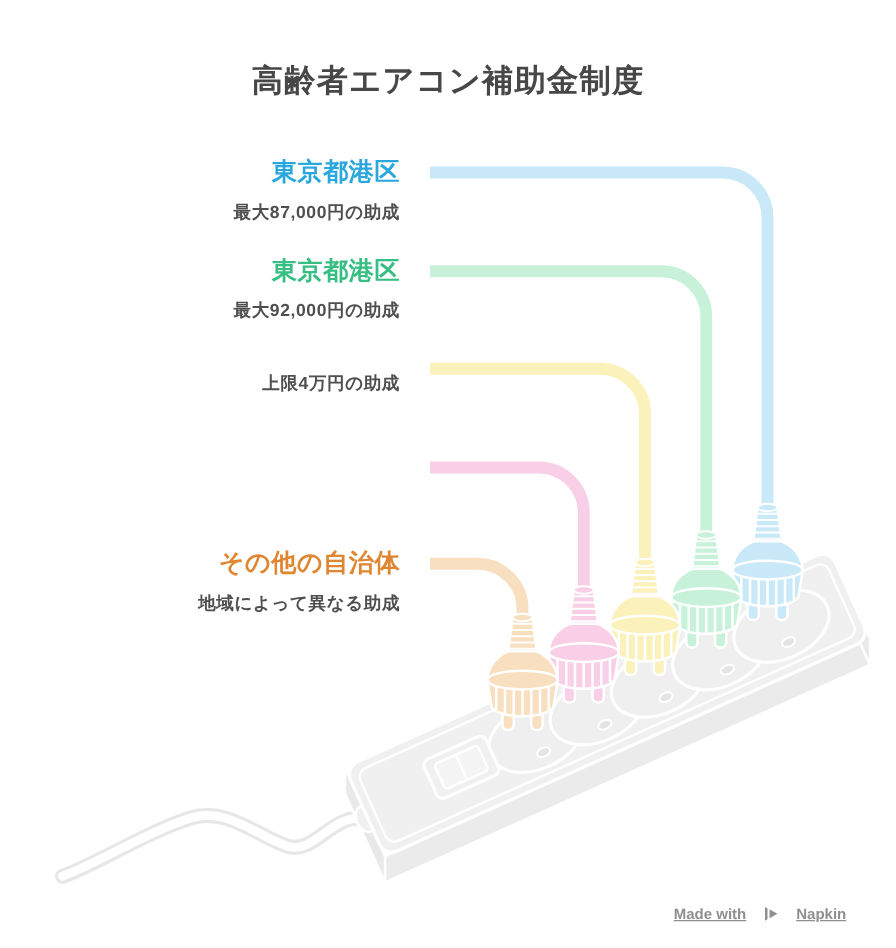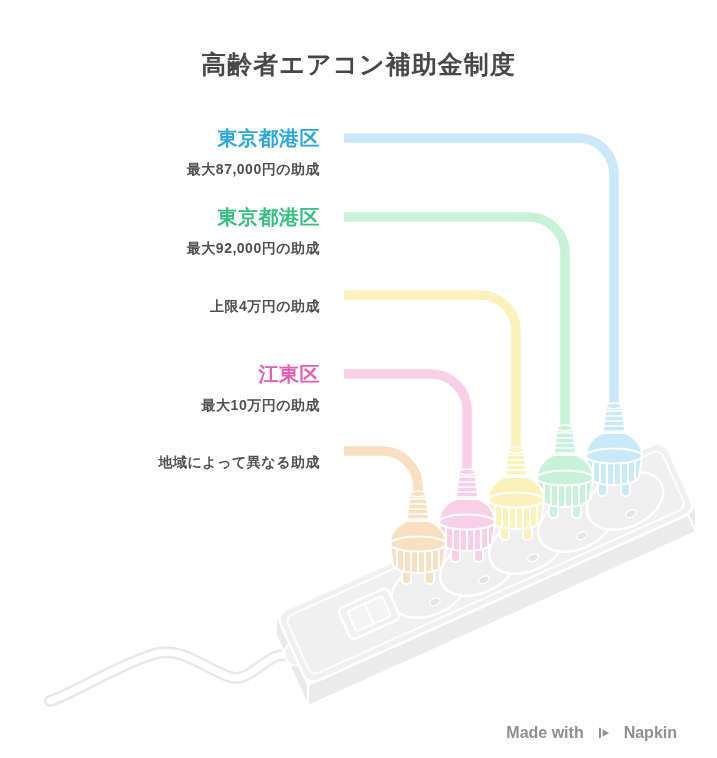--- a/index.html
+++ b/index.html
@@ -13,21 +13,21 @@
   .row-0{top:128px}.row-1{top:207px}.row-2{top:285px}.row-3{top:364px}.row-4{top:441px}
   .muni{font-size:20px;font-weight:700;line-height:20px;letter-spacing:0.5px;}
   .row-0 .muni{color:var(--items-0-label_color,#2AA7DD)}
   .row-1 .muni{color:var(--items-1-label_color,#36BE83)}
   .row-2 .muni{color:var(--items-2-label_color,#E2C226)}
   .row-3 .muni{color:var(--items-3-label_color,#E55CB3)}
   .row-4 .muni{color:var(--items-4-label_color,#E08632)}
   .desc{margin-top:14px;font-size:14px;font-weight:700;line-height:14px;
         color:var(--colors-desc_text,#4F4F4F);letter-spacing:0.5px;}
   .watermark{position:absolute;top:724px;right:22px;display:flex;align-items:center;gap:14px;
-             font-size:16px;font-weight:600;color:var(--colors-watermark_text,#8F8F8F);}
+             font-size:12px;font-weight:600;color:var(--colors-watermark_text,#8F8F8F);text-decoration:underline;}
   .watermark svg{display:block;}
 </style>
 </head>
 <body>
 
 <div class="stage">
 
   <svg class="scene" width="717" height="758" viewBox="0 0 717 758">
     <defs>
       <g id="plugT" stroke-linejoin="round">
@@ -104,25 +104,22 @@
     <div class="muni">東京都港区</div>
     <div class="desc">最大87,000円の助成</div>
   </div>
   <div class="label-row row-1">
     <div class="muni">東京都港区</div>
     <div class="desc">最大92,000円の助成</div>
   </div>
   <div class="label-row row-2">
     <div class="desc">上限4万円の助成</div>
   </div>
-  <div class="label-row row-3">
-    <div class="muni">江東区</div>
-    <div class="desc">最大10万円の助成</div>
-  </div>
   <div class="label-row row-4">
+    <div class="muni">その他の自治体</div>
     <div class="desc">地域によって異なる助成</div>
   </div>
 
   <div class="watermark">
     <span>Made with</span>
     <svg width="12" height="12" viewBox="0 0 12 12">
       <path d="M1,0.5 L11,6 L1,11.5 Z" fill="var(--colors-watermark_text,#8F8F8F)"></path>
       <rect x="3" y="0.5" width="1.6" height="11" fill="#fff"></rect>
     </svg>
     <span>Napkin</span>

